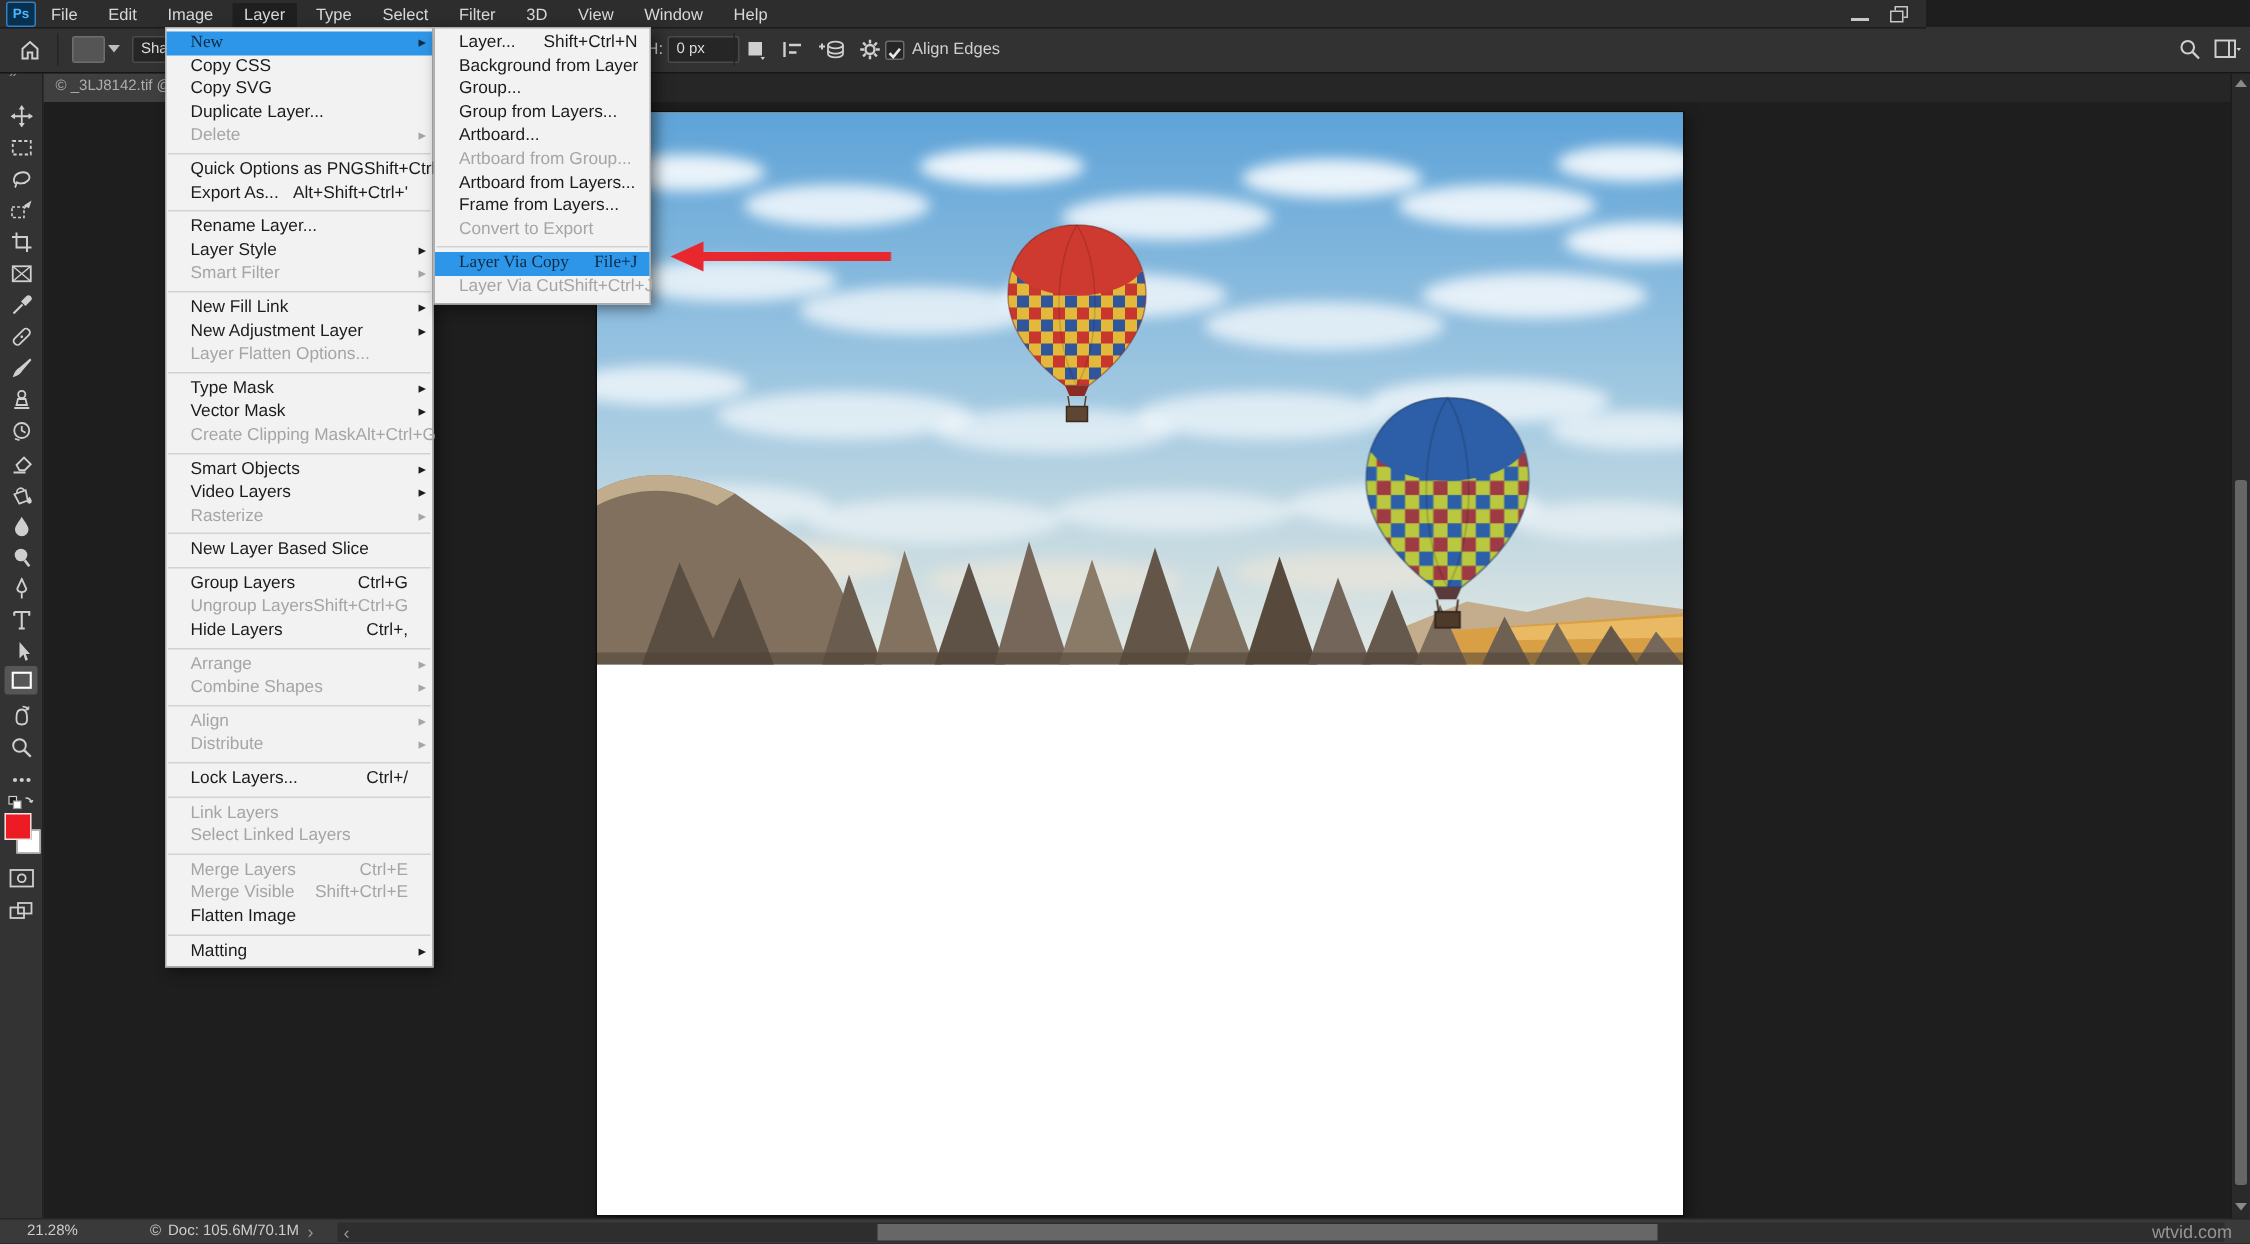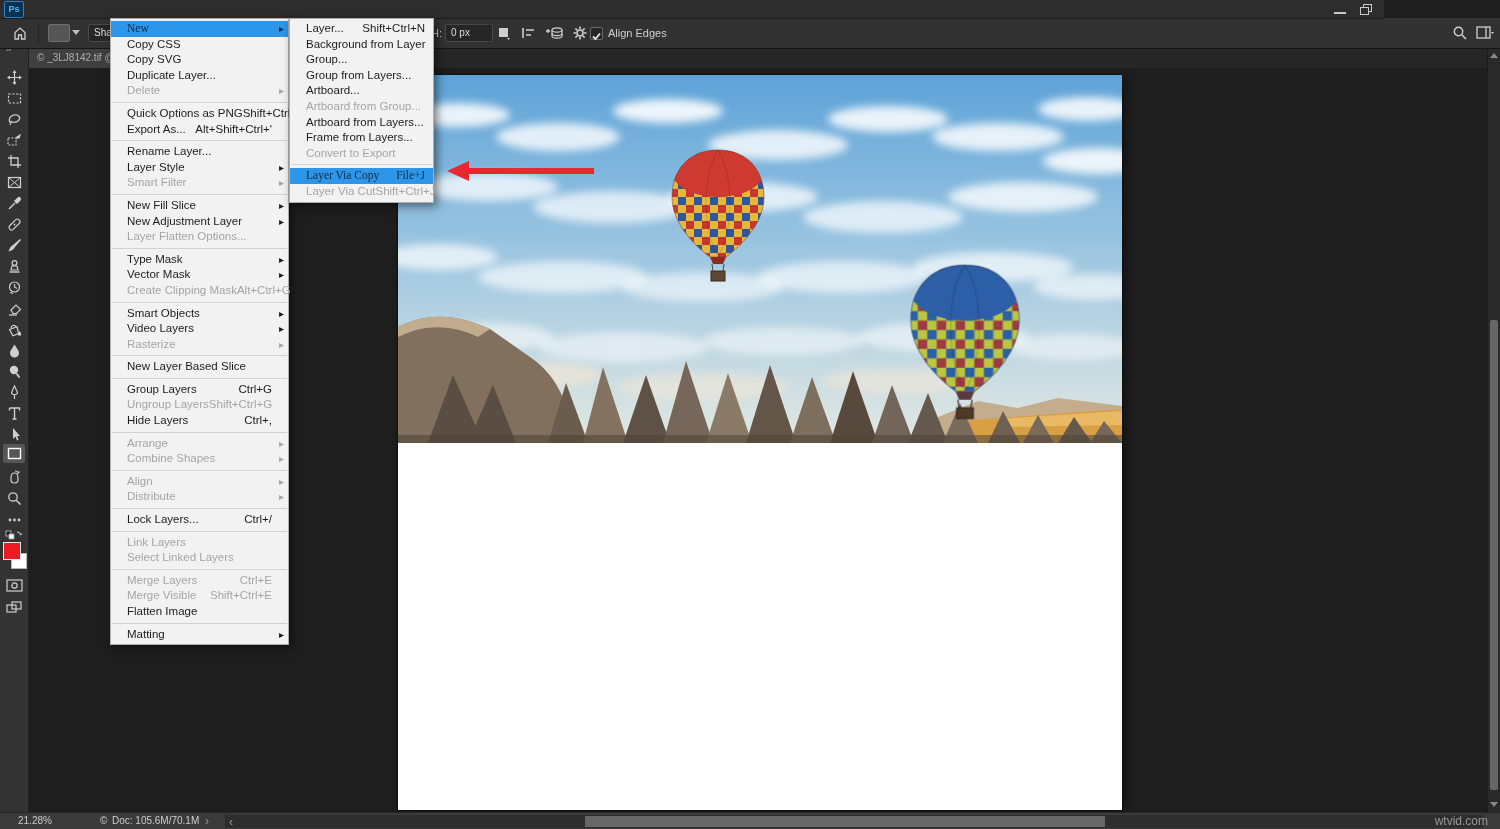--- a/index.html
+++ b/index.html
@@ -1,20 +1,20 @@
 <!DOCTYPE html>
 <html><head>
 <meta charset="utf-8">
 <style>
   html,body{margin:0;padding:0;}
   body{width:1500px;height:829px;position:relative;overflow:hidden;background:#1e1e1e;
        font-family:"Liberation Sans","DejaVu Sans",sans-serif;-webkit-font-smoothing:antialiased;}
   .abs{position:absolute;}
   
-  #menubar{left:0;top:0;width:1384px;height:18px;background:#2d2d2d;border-bottom:1px solid #1c1c1c;z-index:40;}
+  #menubar{left:0;top:0;width:1284px;height:18px;background:#2d2d2d;border-bottom:1px solid #1c1c1c;z-index:40;}
   .ps-badge{left:4px;top:1px;width:18px;height:15px;background:#07314f;border:1px solid #2d81c4;border-radius:2px;
             color:#4db5ff;font-size:9px;font-weight:bold;text-align:center;line-height:15px;}
   .mitem{display:inline-block;height:18px;line-height:17px;padding:0 8px;font-size:11px;color:#d8d8d8;cursor:default;}
   .mitem.active{background:#1f1f1f;}
   #menuitems{left:26px;top:0;height:18px;white-space:nowrap;}
   .winctl{top:4px;width:12px;height:10px;}
   #min-btn{right:38px;border-bottom:2px solid #c8c8c8;height:8px;}
   #restore-btn{right:12px;}
   #restore-btn .r1{position:absolute;left:3px;top:0;width:7px;height:6px;border:1px solid #c8c8c8;}
   #restore-btn .r2{position:absolute;left:0;top:3px;width:7px;height:6px;border:1px solid #c8c8c8;background:#2d2d2d;}
@@ -65,20 +65,33 @@
   .menu-row.hl{background:#2e96e8;color:#0d2b45;font-family:Liberation Serif, serif;}
   .menu-sep{height:1px;background:#d2d2d2;margin:3px 1px;}
   
   #anno-arrow{left:443px;top:158px;z-index:90;}
 </style>
 </head>
 <body>
 
 <div id="menubar" class="abs">
   <div class="abs ps-badge">Ps</div>
+  <div id="menuitems" class="abs">
+    <span class="mitem">File</span>
+    <span class="mitem">Edit</span>
+    <span class="mitem">Image</span>
+    <span class="mitem active">Layer</span>
+    <span class="mitem">Type</span>
+    <span class="mitem">Select</span>
+    <span class="mitem">Filter</span>
+    <span class="mitem">3D</span>
+    <span class="mitem">View</span>
+    <span class="mitem">Window</span>
+    <span class="mitem">Help</span>
+  </div>
   <div id="min-btn" class="abs winctl"></div>
   <div id="restore-btn" class="abs winctl">
       <span class="r1"></span>
       <span class="r2"></span>
     </div>
 </div>
 
 <div id="optionsbar" class="abs">
   <div class="abs ob-icon" style="left:12px;">
     <svg width="16" height="16" viewBox="0 0 16 16">
@@ -459,21 +472,21 @@
       <span class="sc"></span>
       <span class="arrow">▸</span>
     </div>
     <div class="menu-row disabled">
       <span class="lbl">Smart Filter</span>
       <span class="sc"></span>
       <span class="arrow">▸</span>
     </div>
     <div class="menu-sep"></div>
     <div class="menu-row">
-      <span class="lbl">New Fill Slice</span>
+      <span class="lbl">New Fill Link</span>
       <span class="sc"></span>
       <span class="arrow">▸</span>
     </div>
     <div class="menu-row">
       <span class="lbl">New Adjustment Layer</span>
       <span class="sc"></span>
       <span class="arrow">▸</span>
     </div>
     <div class="menu-row disabled">
       <span class="lbl">Layer Flatten Options...</span>

